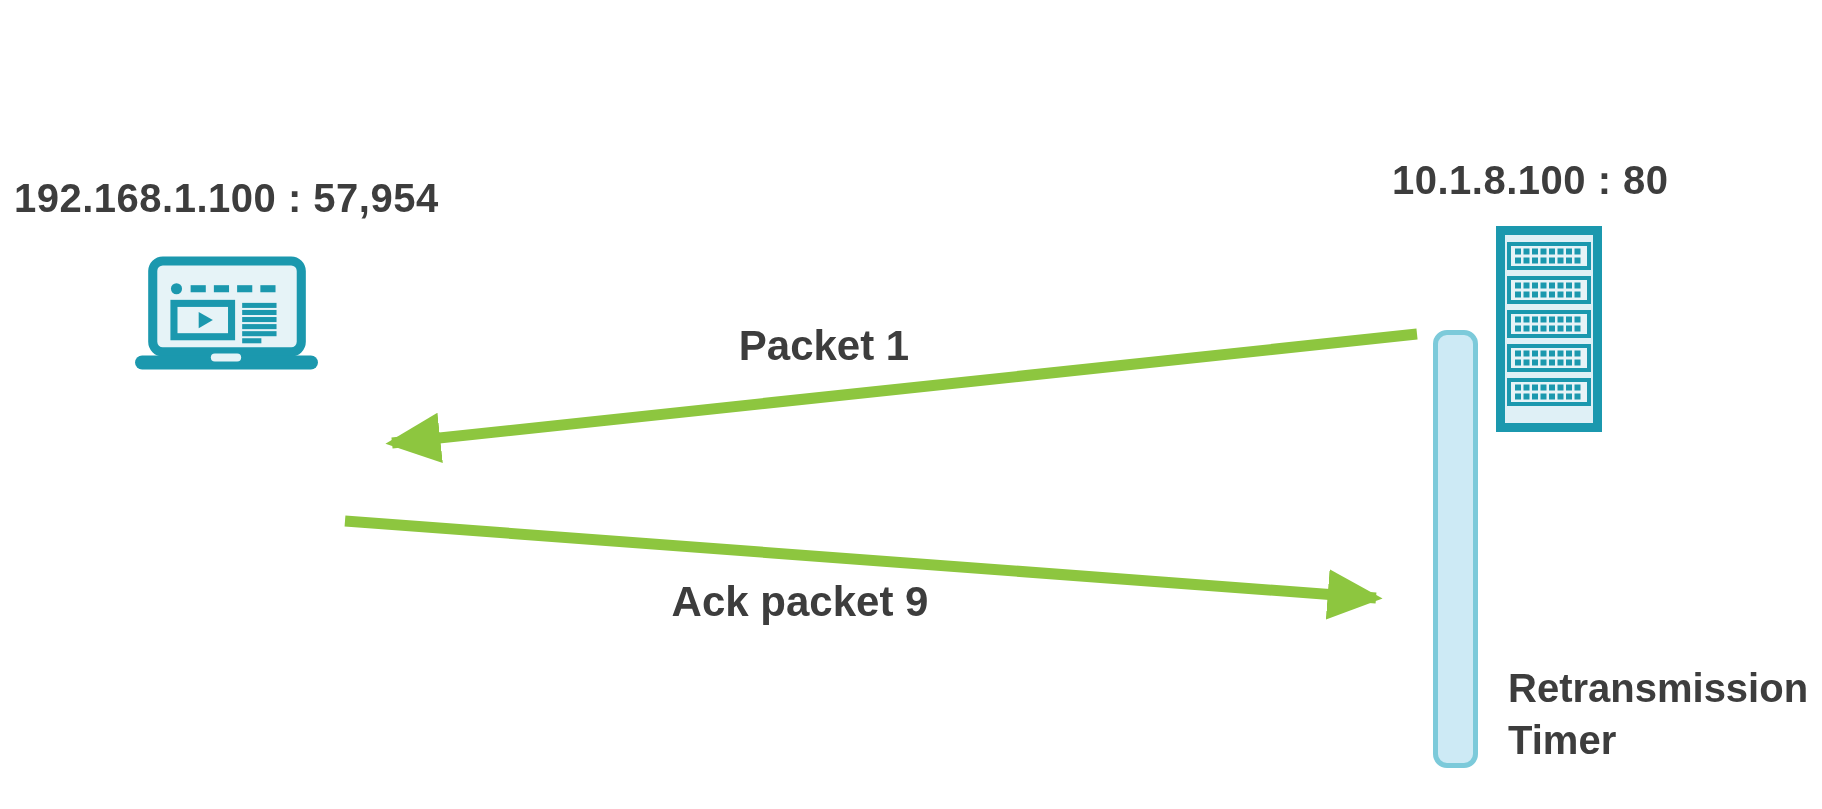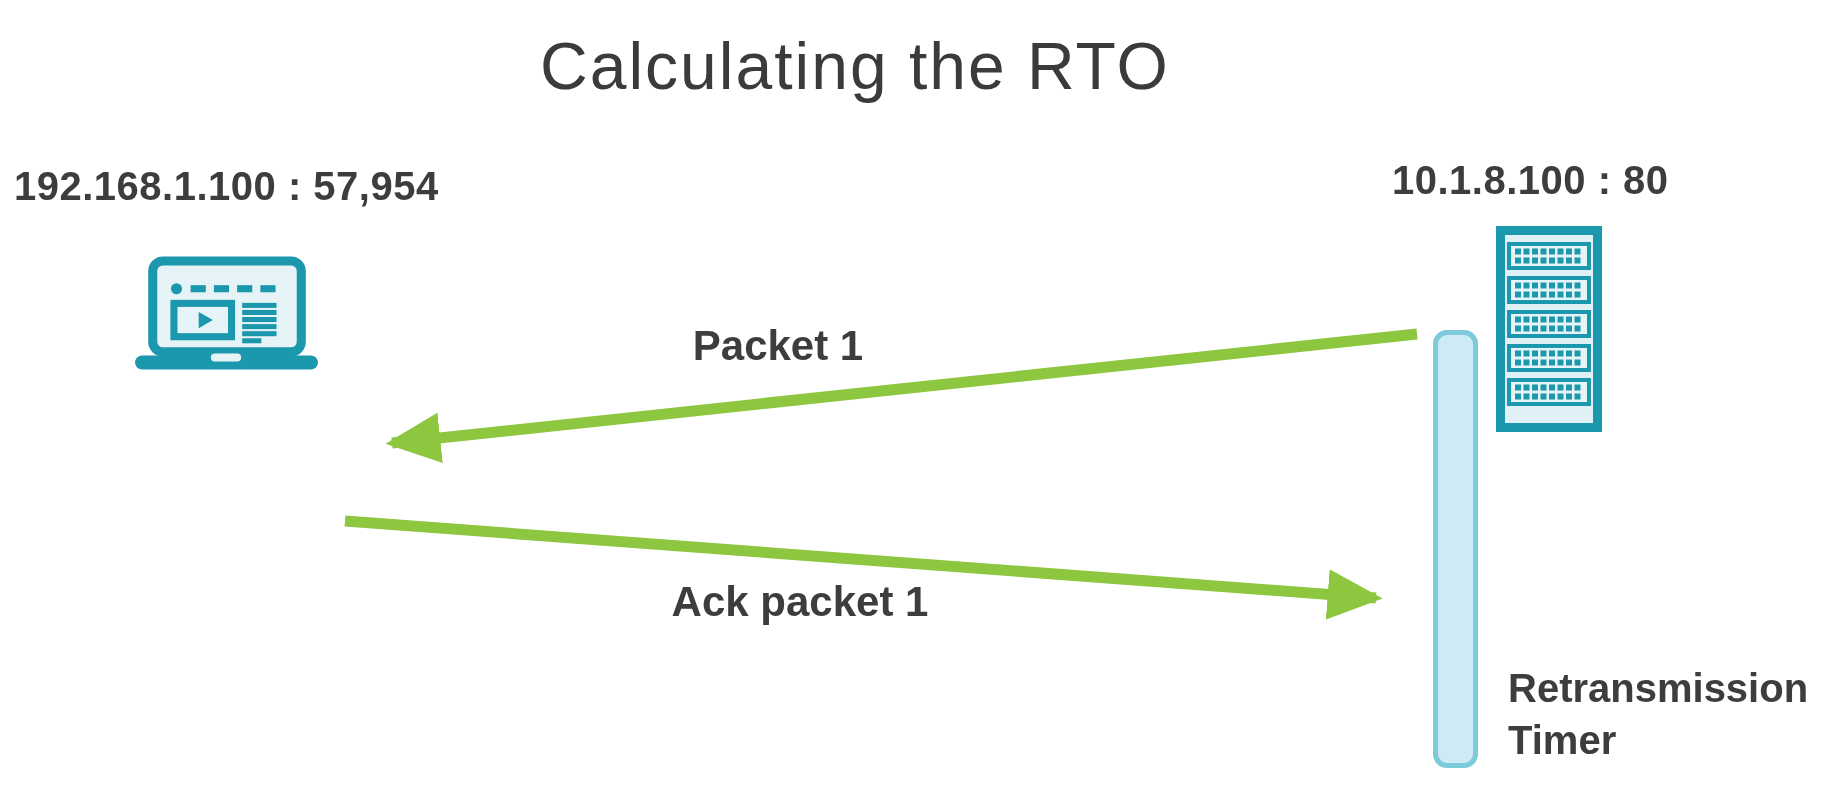--- a/index.html
+++ b/index.html
@@ -27,32 +27,32 @@
   }
 
   .endpoint-label {
     position: absolute;
     font-size: 40px;
     font-weight: bold;
     color: #3d3d3d;
     letter-spacing: 0.5px;
     white-space: nowrap;
   }
-  .client-label { left: 14px;  top: 164px; text-align: right; }
+  .client-label { left: 14px;  top: 176px; text-align: right; }
   .server-label { left: 1392px; top: 158px; }
 
   .msg-label {
     position: absolute;
     font-size: 42px;
     font-weight: bold;
     color: #3d3d3d;
     text-align: center;
     white-space: nowrap;
   }
-  .packet-label { left: 678px; top: 322px; width: 200px; }
+  .packet-label { left: 724px; top: 322px; width: 200px; }
   .ack-label    { left: 650px; top: 578px; width: 300px; }
 
   .client-icon { position: absolute; left: 130px; top: 256px; width: 192px; height: 118px; }
   .server-icon { position: absolute; left: 1496px; top: 226px; width: 106px; height: 206px; }
 
   .timer-bar {
     position: absolute;
     left: 1433px;
     top: 330px;
     width: 45px;
@@ -79,21 +79,20 @@
     width: 1822px;
     height: 809px;
     pointer-events: none;
   }
 </style>
 </head>
 <body>
 
 <div class="canvas">
 
-  <div class="diagram-title">Calculating the RTO</div>
 
   <div class="endpoint-label client-label">192.168.1.100 : 57,954</div>
 
   <div class="endpoint-label server-label">10.1.8.100 : 80</div>
 
   <svg class="client-icon" viewBox="0 0 190 116" aria-hidden="true">
 
     <rect x="22.5" y="4.5" width="147" height="90" rx="10" fill="#e6f3f7" stroke="#1b98ae" stroke-width="9"></rect>
 
     <circle cx="46" cy="32" r="5.5" fill="#1b98ae"></circle>
@@ -158,17 +157,17 @@
         <polygon points="0,0 5,2.3 0,4.6" fill="#8dc63f"></polygon>
       </marker>
     </defs>
 
     <line x1="1417" y1="334" x2="392" y2="443" stroke="#8dc63f" stroke-width="11" marker-end="url(#arrowhead)"></line>
 
     <line x1="345" y1="521" x2="1376" y2="598" stroke="#8dc63f" stroke-width="11" marker-end="url(#arrowhead)"></line>
   </svg>
 
   <div class="msg-label packet-label">Packet 1</div>
-  <div class="msg-label ack-label">Ack packet 1</div>
+  <div class="msg-label ack-label">Ack packet 9</div>
 
   <div class="timer-label">Retransmission Timer</div>
 
 </div>
 
 </body></html>

